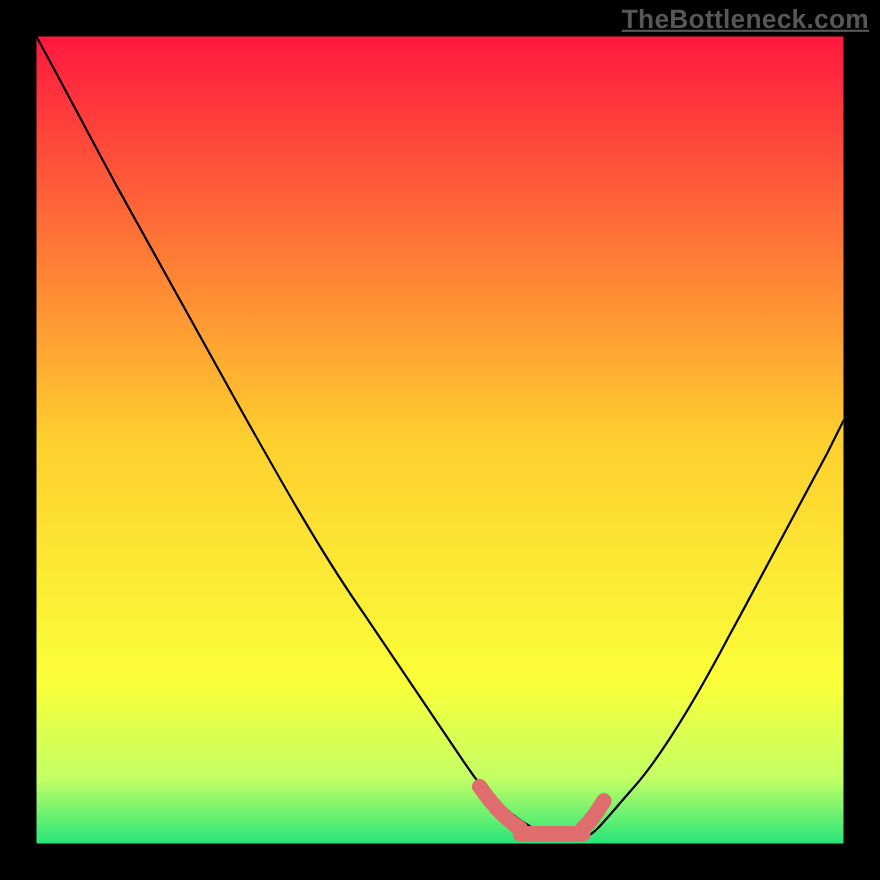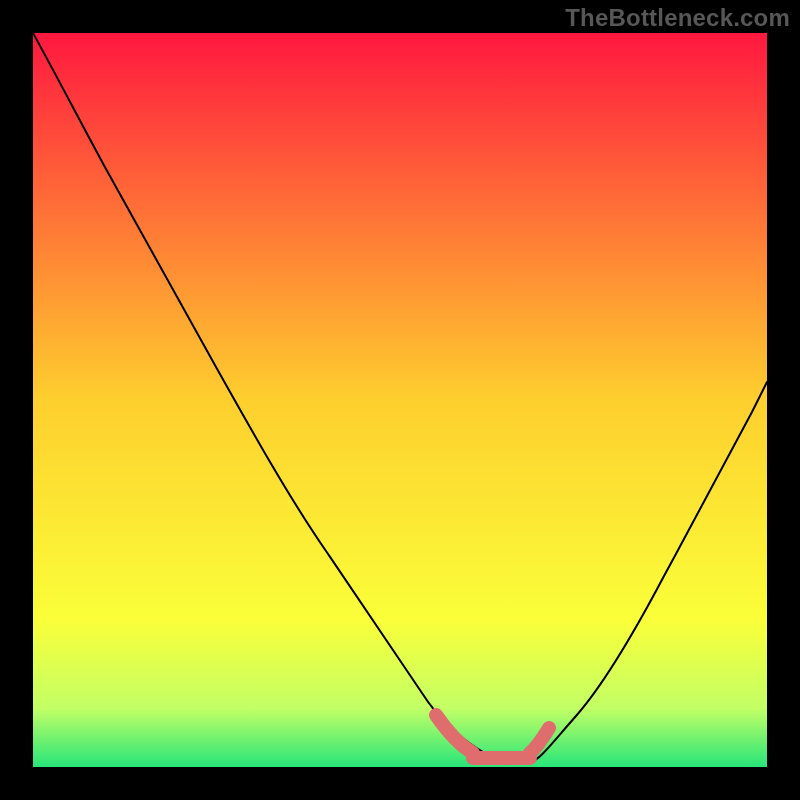--- a/index.html
+++ b/index.html
@@ -18,20 +18,21 @@
   }
   .watermark {
     position: absolute;
     top: 4px;
     right: 10px;
     font-family: Arial, Helvetica, sans-serif;
     font-size: 24px;
     font-weight: 600;
     color: #575757;
     letter-spacing: 0.2px;
+    text-decoration: underline;
   }
   svg.plot {
     position: absolute;
     left: 33px;
     top: 33px;
     width: 734px;
     height: 734px;
     display: block;
   }
   .curve {

